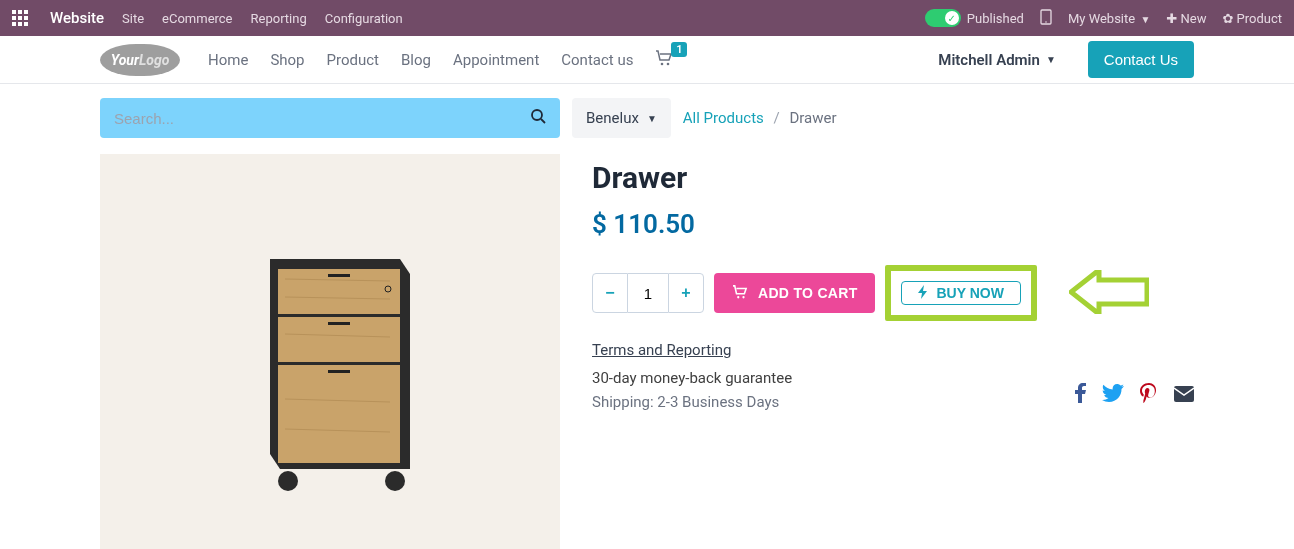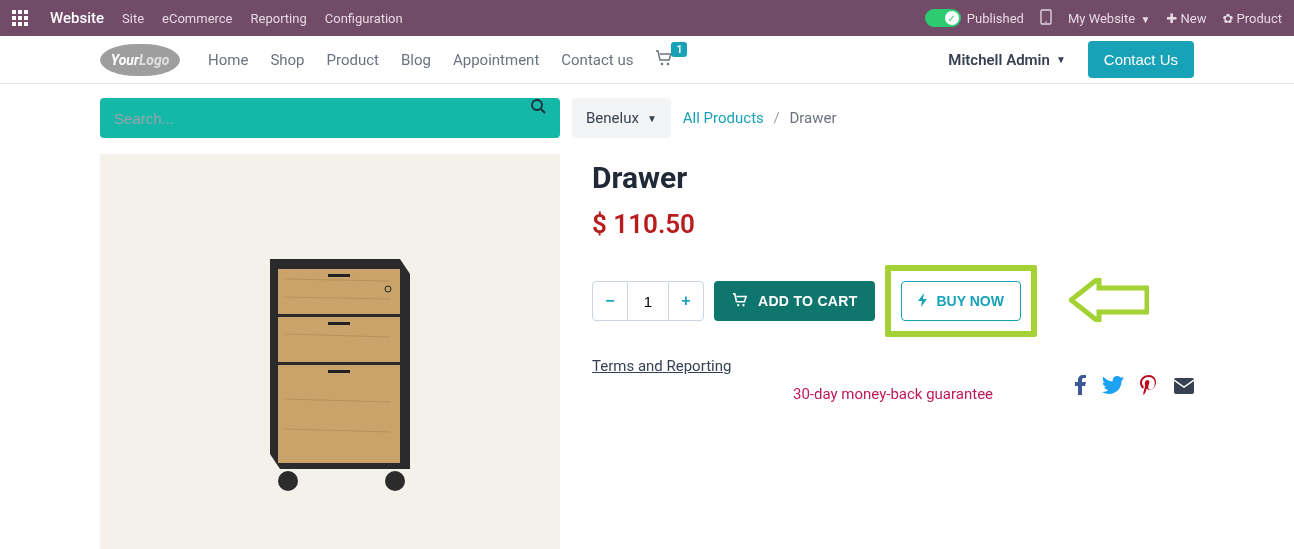--- a/index.html
+++ b/index.html
@@ -22,57 +22,57 @@
   
   .main-nav { border-bottom: 1px solid #e5e7eb; display: flex; align-items: center; padding: 4px 100px; height: 48px; }
   .logo-wrap { margin-right: 12px; }
   .logo { width: 80px; height: 32px; background: #9e9e9e; border-radius: 50%/55%; display:flex; align-items:center; justify-content:center; color:#fff; font-style: italic; font-weight: 700; font-size: 14px; }
   .logo .your { color:#fff; }
   .logo .lg { color:#e0e0e0; font-weight:700; }
   .nav-links { display: flex; gap: 22px; margin-left: 16px; }
   .nav-links a { color: #6b7280; text-decoration: none; font-size: 15px; cursor:pointer; }
   .cart-link { position: relative; margin-left: 22px; color:#6b7280; font-size:15px; }
   .cart-badge { position:absolute; top:-8px; right:-14px; background:#17a2b8; color:#fff; font-size:11px; border-radius:3px; padding:1px 5px; font-weight:600; }
-  .nav-right { margin-left:auto; display:flex; gap:22px; }
+  .nav-right { margin-left:auto; display:flex; gap:32px; }
   .user-name { font-weight:600; font-size:15px; color:#374151; display:flex; align-items:center; gap:4px; }
   .contact-btn { background:#17a2b8; color:#fff; border:none; border-radius:4px; padding:10px 16px; font-size:15px; cursor:pointer; }
   
   
   .content { padding: 14px 100px 40px; }
   .top-row { display:flex; align-items:center; gap:12px; }
-  .search-box { flex: 0 0 460px; background:#14b8a6; border-radius:4px; display:flex; padding:0 14px; height:40px; }
+  .search-box { flex: 0 0 460px; background:#7dd3fc; border-radius:4px; display:flex; align-items:center; padding:0 14px; height:40px; }
   .search-box input { flex:1; background:transparent; border:none; outline:none; font-size:15px; color:#374151; }
   .search-box input::placeholder { color:#9ca3af; }
   .search-ico { font-size:16px; color:#374151; }
   .region-select { background:#f3f4f6; border-radius:4px; height:40px; padding:0 14px; display:flex; align-items:center; gap:6px; font-size:15px; color:#374151; cursor:pointer; }
   .breadcrumb { font-size:15px; }
   .breadcrumb .bc-link { color:#17a2b8; text-decoration:none; cursor:pointer; }
   .breadcrumb .sep { color:#9ca3af; margin:0 6px; }
   .breadcrumb .bc-current { color:#6b7280; }
   
   
   .product-row { display:flex; gap:32px; margin-top:16px; }
   .product-image { width:460px; height:430px; background:#f4f0ea; display:flex; align-items:center; justify-content:center; }
   .product-info { flex:1; padding-top:6px; }
   .product-title { font-size:30px; font-weight:700; color:#1f2937; }
-  .product-price { font-size:26px; font-weight:600; color:#b91c1c; margin-top:14px; }
+  .product-price { font-size:26px; font-weight:600; color:#0369a1; margin-top:14px; }
   
   .buy-row { display:flex; align-items:center; gap:10px; margin-top:26px; }
   .qty-group { display:flex; }
   .qty-btn { width:36px; height:40px; border:1px solid #cbd5e1; background:#fff; color:#17a2b8; font-size:16px; font-weight:700; cursor:pointer; display:flex; align-items:center; justify-content:center; }
   .qty-input { width:40px; height:40px; border:1px solid #cbd5e1; border-left:none; border-right:none; text-align:center; font-size:15px; outline:none; }
   .qty-btn.minus { border-radius:4px 0 0 4px; }
   .qty-btn.plus { border-radius:0 4px 4px 0; }
-  .add-cart-btn { background:#0f766e; color:#fff; border:none; border-radius:4px; height:40px; padding:0 18px; font-weight:700; font-size:14px; letter-spacing:0.3px; cursor:pointer; display:flex; align-items:center; gap:10px; }
+  .add-cart-btn { background:#ec4899; color:#fff; border:none; border-radius:4px; height:40px; padding:0 18px; font-weight:700; font-size:14px; letter-spacing:0.3px; cursor:pointer; display:flex; align-items:center; gap:10px; }
   .buy-now-wrap { position:relative; padding:10px; border:6px solid #a4d134; border-radius:2px; display:inline-block; }
-  .buy-now-btn { background:#fff; color:#17a2b8; border:1px solid #17a2b8; border-radius:4px; height:40px; padding:8px 16px; font-weight:700; font-size:14px; cursor:pointer; display:flex; align-items:center; gap:8px; }
+  .buy-now-btn { background:#fff; color:#17a2b8; border:1px solid #17a2b8; border-radius:4px; height:24px; padding:8px 16px; font-weight:700; font-size:14px; cursor:pointer; display:flex; align-items:center; gap:8px; }
   .arrow-annot { margin-left:22px; }
   
   .terms { margin-top:20px; color:#374151; text-decoration:underline; font-size:15px; display:inline-block; cursor:pointer; }
-  .guarantee { margin-top:10px; color:#be185d; font-size:15px;text-align:center; }
+  .guarantee { margin-top:10px; color:#404040; font-size:15px; }
   .shipping { margin-top:6px; color:#6b7280; font-size:15px; }
   
   .share-row { display:flex; gap:16px; justify-content:flex-end; margin-top:-28px; font-size:20px; }
   .share-row .fb { color:#3b5998; } .share-row .tw { color:#1da1f2; }
   .share-row .pi { color:#bd081c; } .share-row .em { color:#374151; }
 
   
   .drawer-svg { width:240px; height:300px; }
 </style>
 </head>
@@ -230,20 +230,21 @@
         </span>
         <span class="arrow-annot">
           <svg width="80" height="44" viewBox="0 0 80 44">
             <path d="M78 10 L78 34 L30 34 L30 44 L2 22 L30 0 L30 10 Z" fill="none" stroke="#a4d134" stroke-width="5" stroke-linejoin="miter"></path>
           </svg>
         </span>
       </div>
 
       <a class="terms">Terms and Reporting</a>
       <div class="guarantee">30-day money-back guarantee</div>
+      <div class="shipping">Shipping: 2-3 Business Days</div>
 
       <div class="share-row">
         <span class="fb">
           <svg width="12" height="20" viewBox="0 0 12 20">
               <path d="M8 20v-9h3l1-4H8V5c0-1 .3-2 2-2h2V0H9C6 0 4 2 4 5v2H1v4h3v9h4z" fill="#3b5998"></path>
             </svg>
         </span>
         <span class="tw">
           <svg width="22" height="18" viewBox="0 0 22 18">
               <path d="M22 2.1c-.8.4-1.7.6-2.6.8.9-.6 1.6-1.5 2-2.5-.9.5-1.9.9-2.9 1.1C17.6.5 16.4 0 15.1 0c-2.5 0-4.5 2-4.5 4.5 0 .4 0 .7.1 1C6.9 5.3 3.6 3.5 1.4.8 1 1.5.8 2.3.8 3.1c0 1.6.8 3 2 3.8-.7 0-1.5-.2-2.1-.6v.1c0 2.2 1.5 4 3.6 4.4-.4.1-.8.2-1.2.2-.3 0-.6 0-.9-.1.6 1.8 2.3 3.1 4.3 3.1-1.6 1.2-3.5 2-5.7 2-.4 0-.7 0-1.1-.1C2 17.3 4.4 18 7 18c8.1 0 12.5-6.7 12.5-12.5v-.6c.9-.6 1.6-1.4 2.2-2.3z" fill="#1da1f2"></path>

